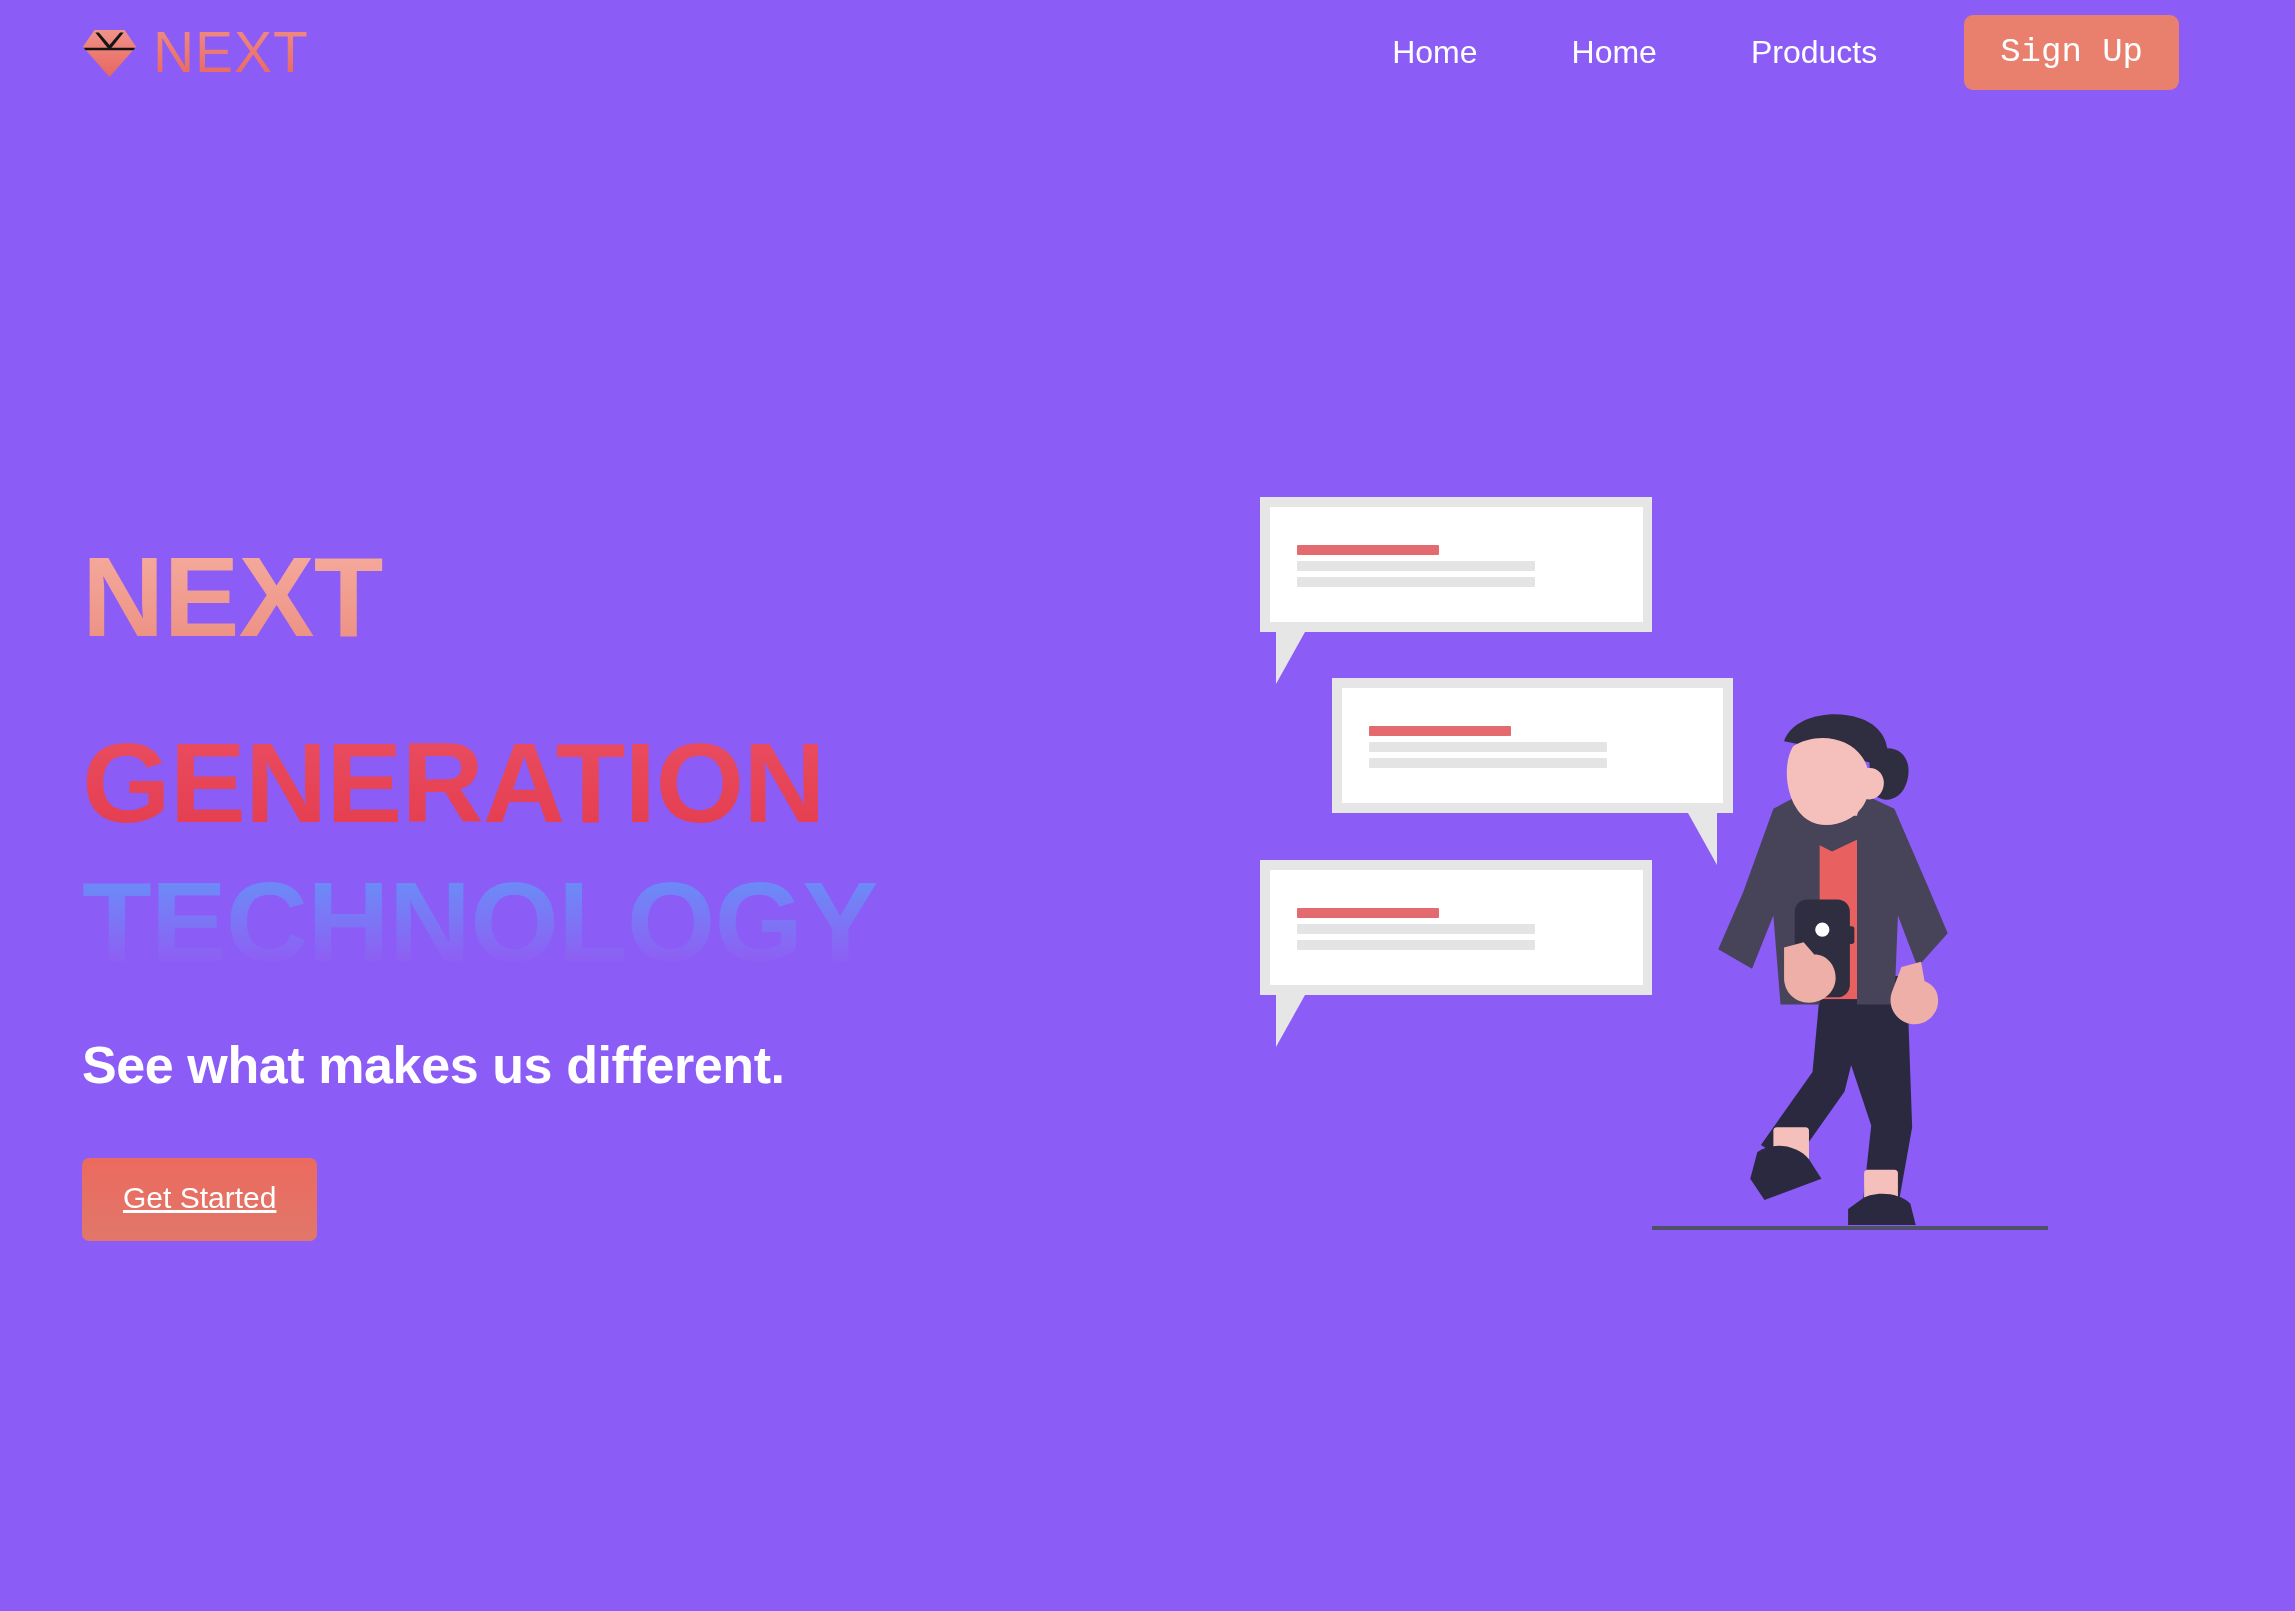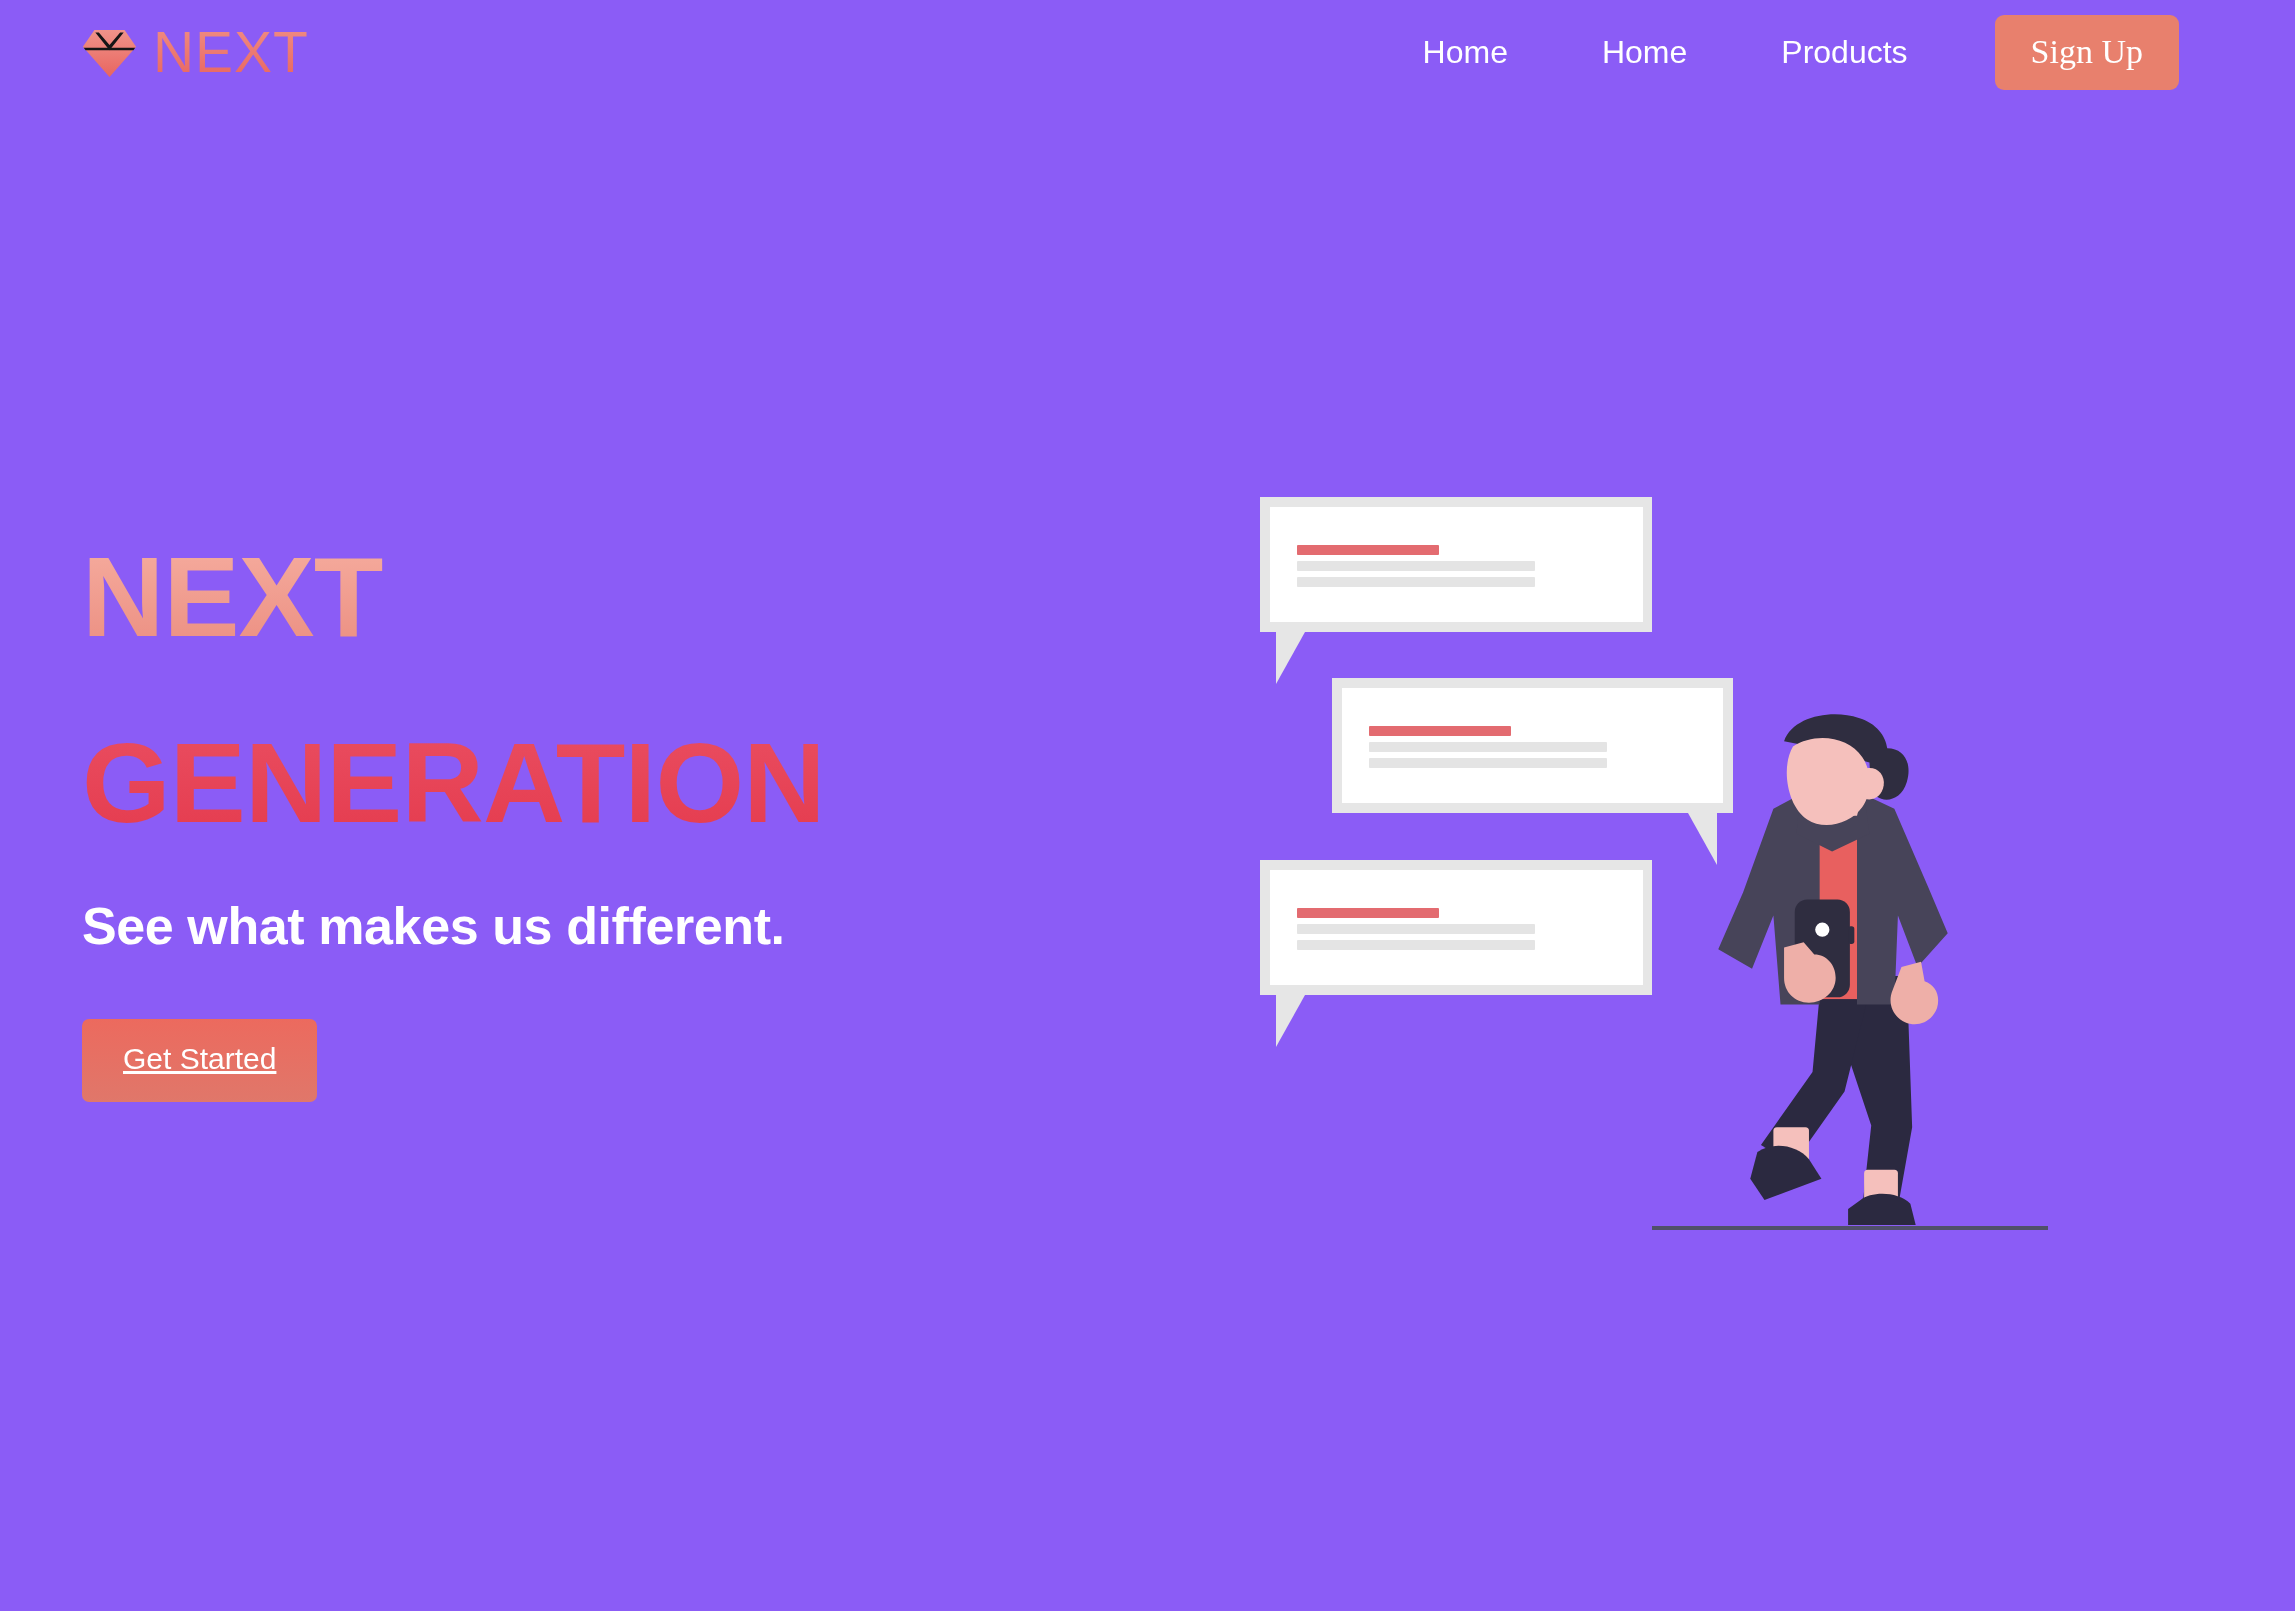--- a/index.html
+++ b/index.html
@@ -29,21 +29,21 @@
   .nav-link {
     color:#ffffff; font-size:32px; font-weight:400;
     padding:0 41px; text-decoration:none; line-height:1; white-space:nowrap;
   }
   .signup-btn {
     margin-left:34px;
     background:#e8806d; color:#ffffff;
     font-size:34px; font-weight:400;
     border:none; border-radius:9px;
     padding:19.6px 36px 21.4px; cursor:pointer; line-height:1;
-    font-family:Liberation Serif, serif;
+    font-family:Liberation Mono, monospace;
   }
 
   
   .hero-copy { position:absolute; left:82px; top:527px; width:979px; }
   .headline { font-size:114px; font-weight:700; line-height:1.22; letter-spacing:-0.9px; }
   .hl-1 {
     background:linear-gradient(180deg,#f7b0a2 0%,#ea8b7e 100%);
     -webkit-background-clip:text; background-clip:text; color:transparent;
     display:block;
   }
@@ -122,20 +122,21 @@
       <a class="nav-link" href="#">Home</a>
       <a class="nav-link" href="#">Products</a>
       <button class="signup-btn">Sign Up</button>
     </div>
   </div>
 
   <div class="hero-copy">
     <div class="headline">
       <span class="hl-1">NEXT</span>
       <span class="hl-2">GENERATION</span>
+      <span class="hl-3">TECHNOLOGY</span>
     </div>
     <div class="subhead">See what makes us different.</div>
     <button class="cta-btn">Get Started</button>
   </div>
 
   <div class="illus">
 
     <div class="bubble b1">
       <div class="sheet" style="left:9.8px;top:9.8px;right:9.8px;bottom:9.8px;"></div>
       <div class="ln ln-red" style="left:37px;top:48px;width:142px;"></div>

